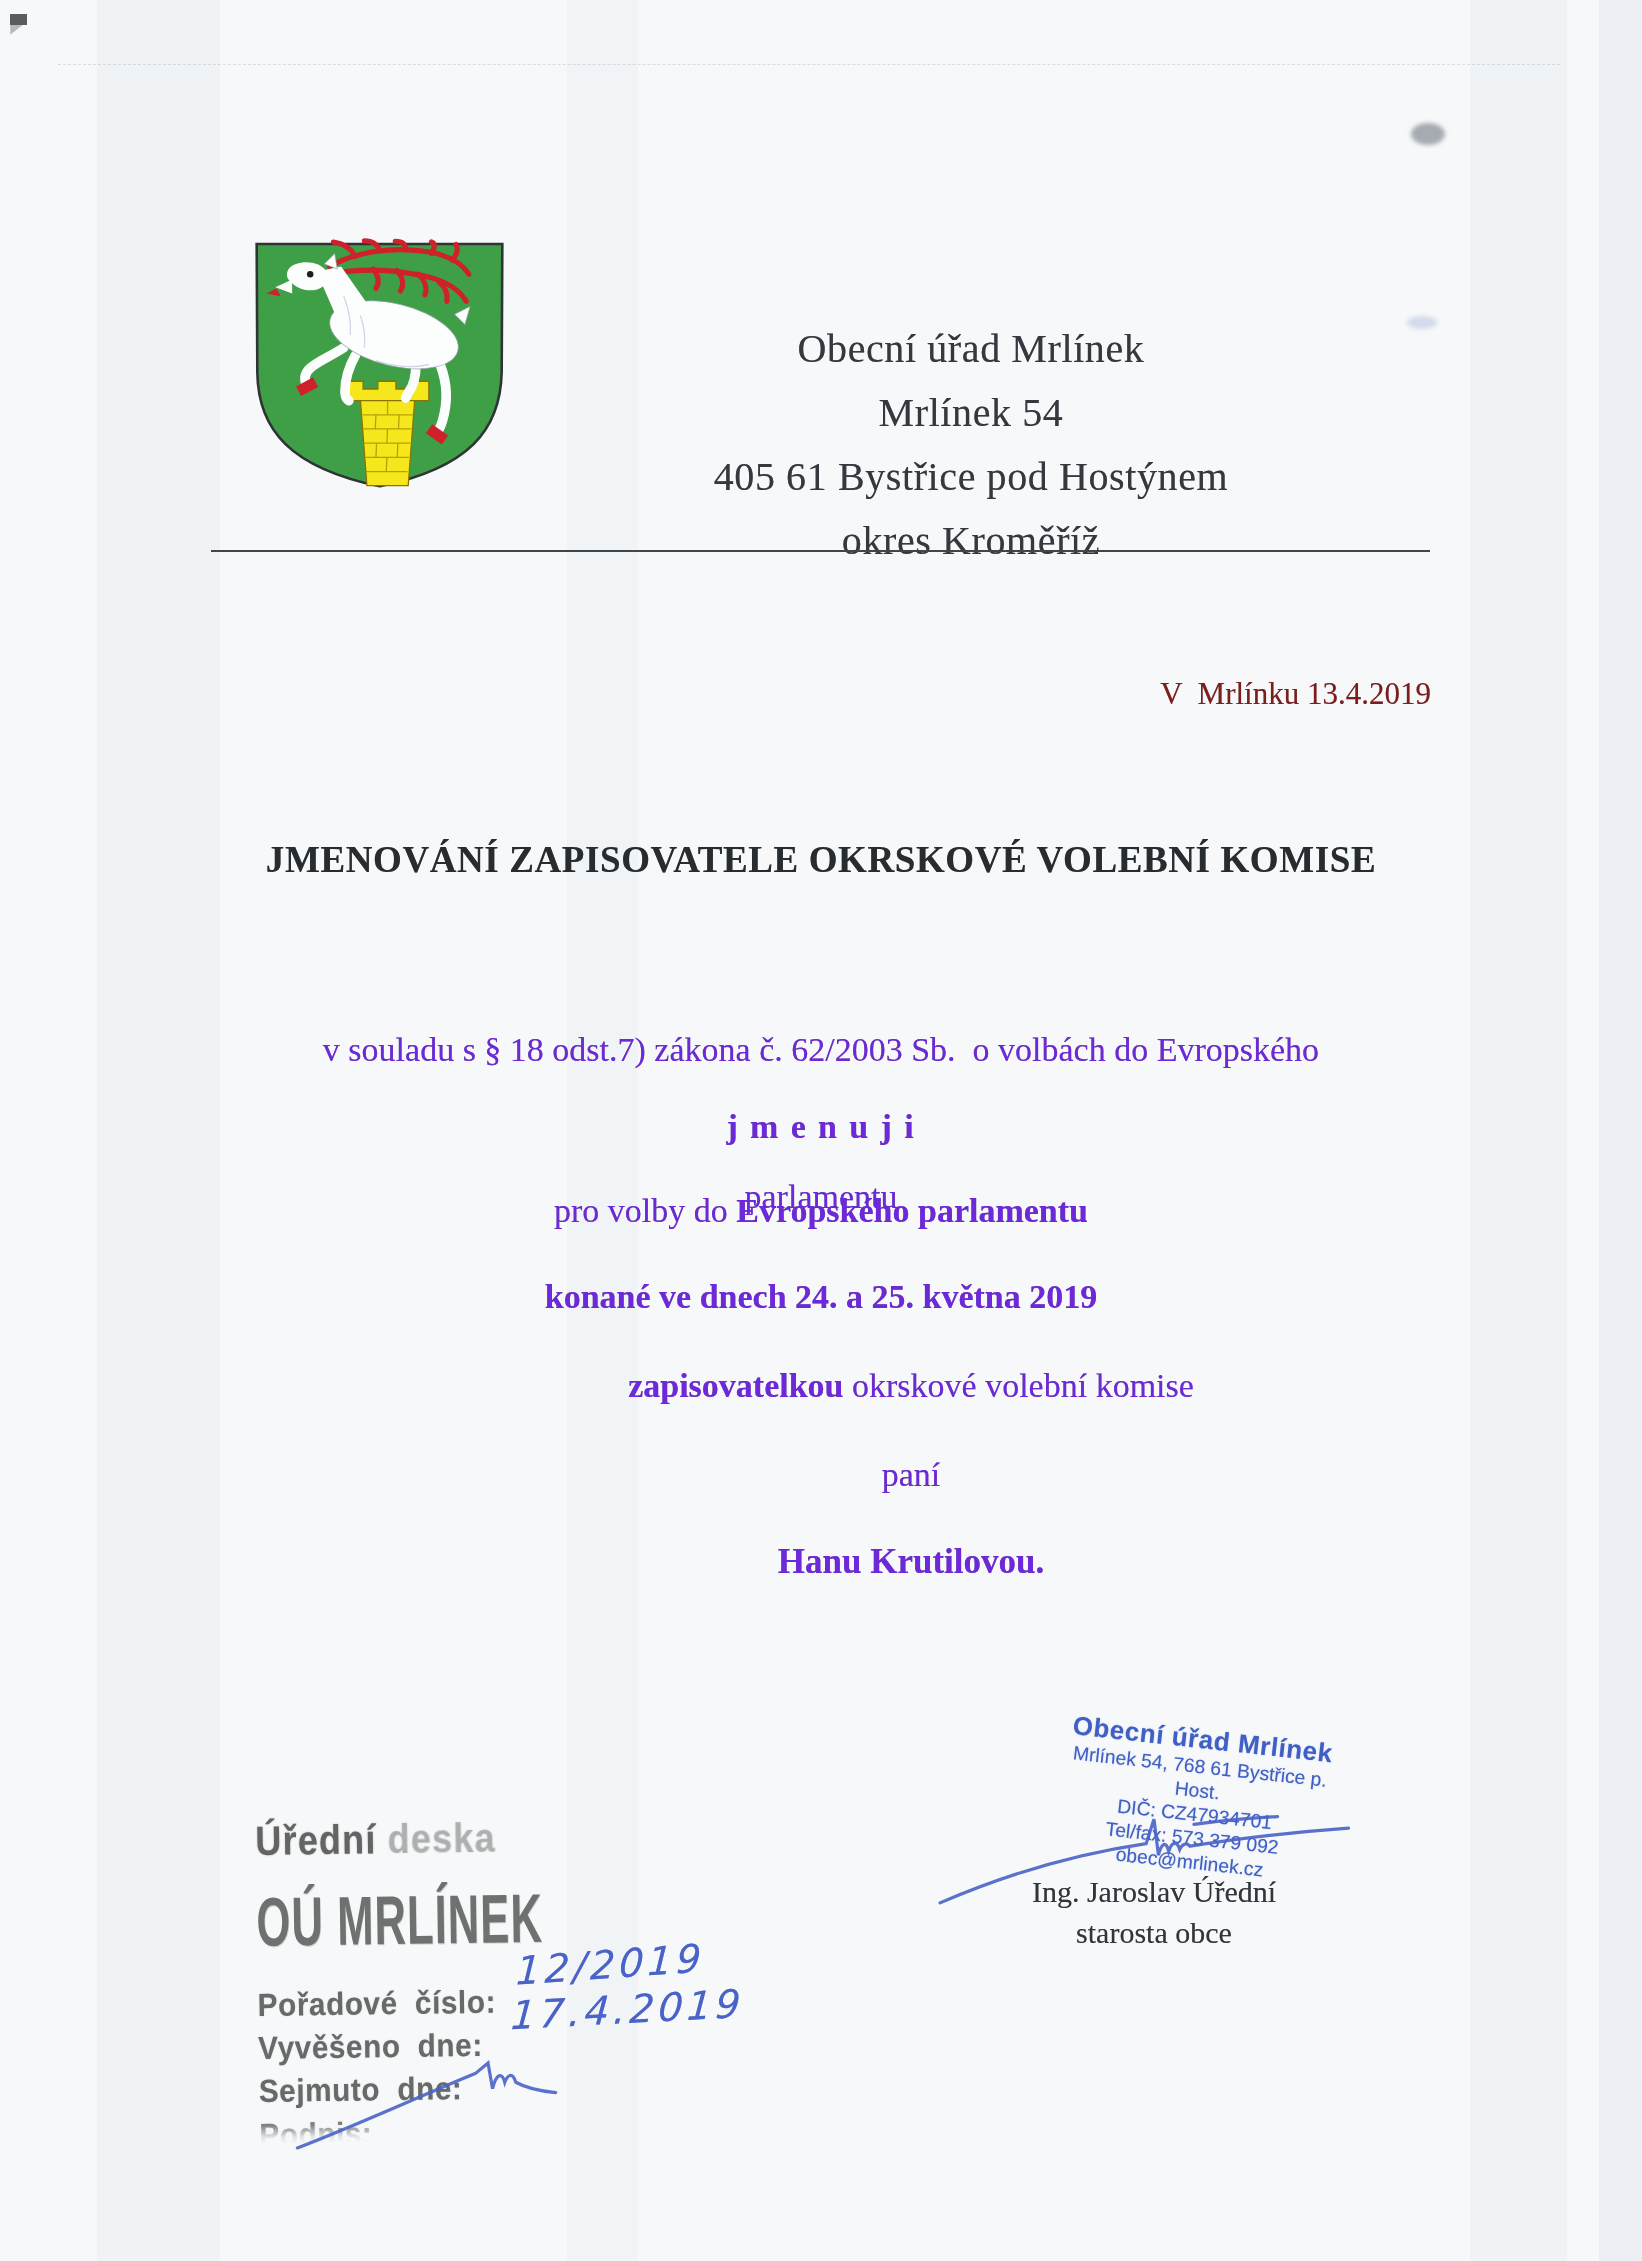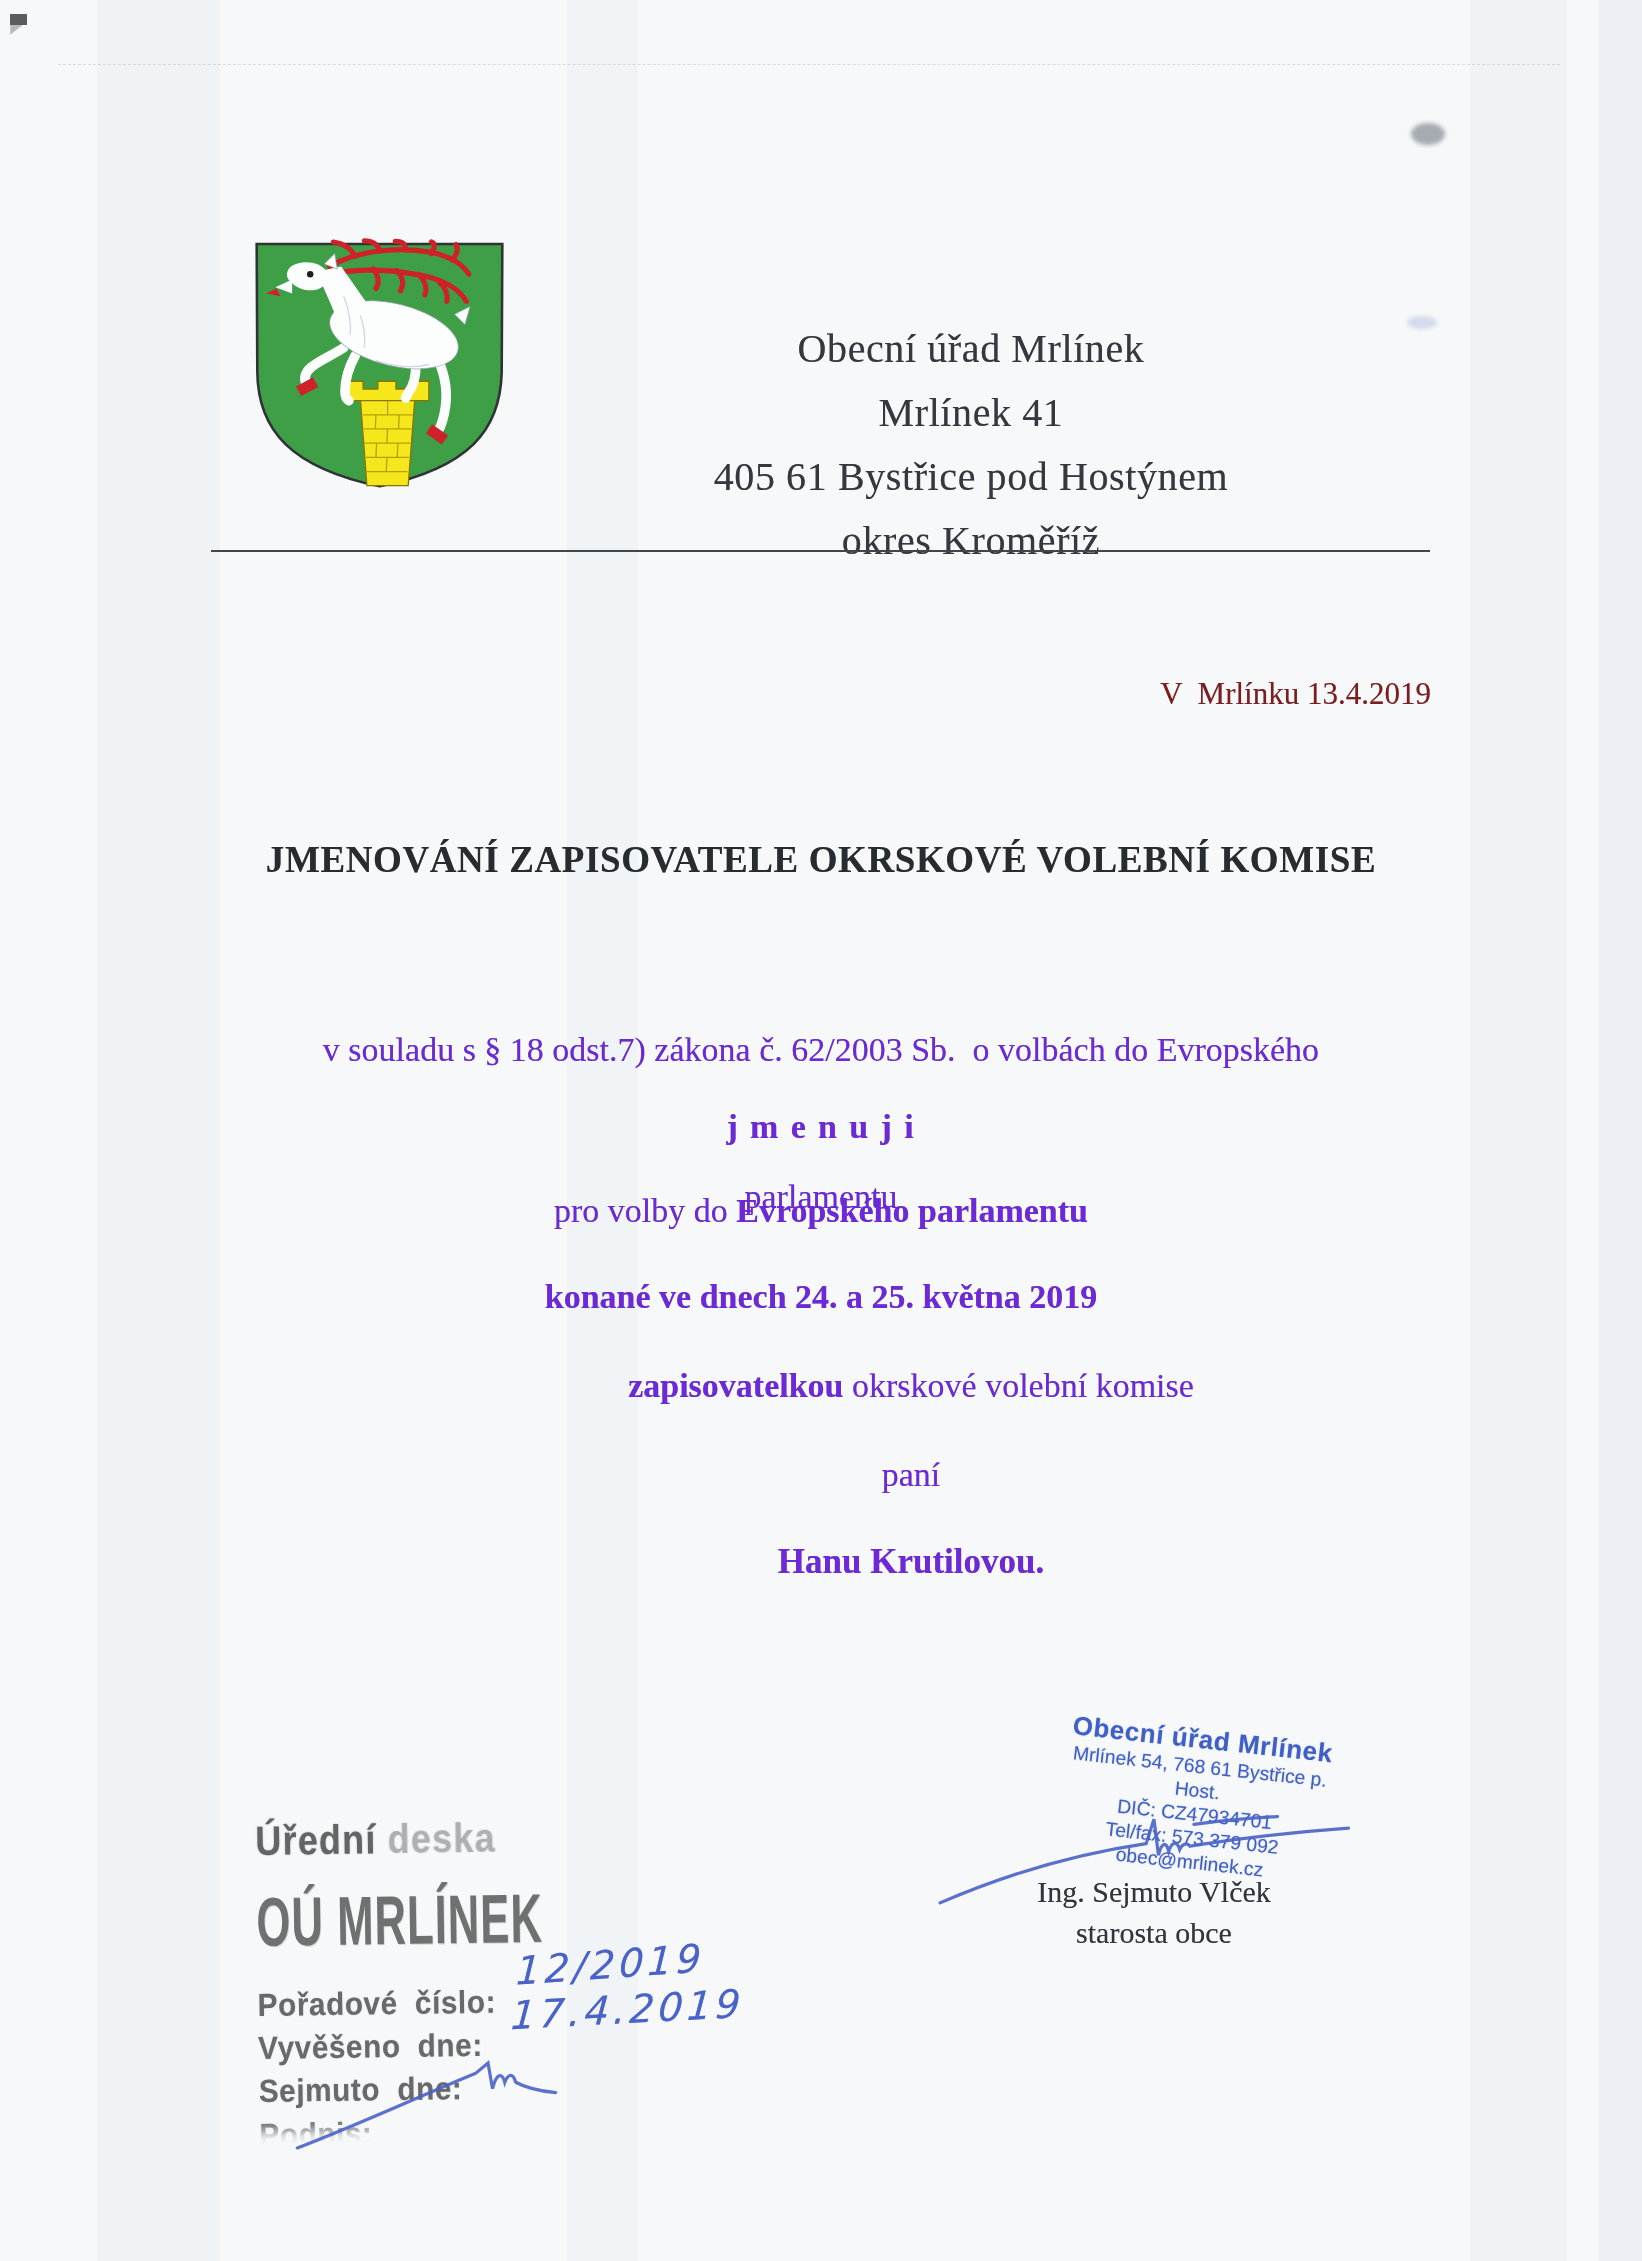--- a/index.html
+++ b/index.html
@@ -180,21 +180,21 @@
       <g stroke="rgba(120,140,190,0.35)" stroke-width="2" fill="none">
         <path d="M 150 90 C 158 110 162 130 160 150"></path>
         <path d="M 176 120 C 182 138 184 154 182 170"></path>
         <path d="M 200 190 C 230 200 258 202 282 196"></path>
       </g>
     </g>
   </svg>
 
   <div class="org-block">
     <div>Obecní úřad Mrlínek</div>
-    <div>Mrlínek 41</div>
+    <div>Mrlínek 54</div>
     <div>405 61 Bystřice pod Hostýnem</div>
     <div>okres Kroměříž</div>
   </div>
   <div class="rule"></div>
 
   <div class="date-line">V  Mrlínku 13.4.2019</div>
 
   <div class="center-line doc-title">JMENOVÁNÍ ZAPISOVATELE OKRSKOVÉ VOLEBNÍ KOMISE</div>
   <div class="center-line clause">
     <div>v souladu s § 18 odst.7) zákona č. 62/2003 Sb.  o volbách do Evropského</div>
@@ -217,21 +217,21 @@
   </div>
 
   <svg class="sig-svg" style="left:922px;top:1792px;" width="451" height="129" viewBox="1430 2780 700 200">
     <g stroke="var(--ink-blue,#4a63c8)" stroke-width="5" fill="none" stroke-linecap="round" opacity="0.9">
       <path d="M 1458 2952 C 1560 2908 1668 2876 1778 2860 L 1790 2822 L 1797 2878 C 1802 2858 1809 2856 1813 2872 C 1818 2856 1826 2856 1830 2869 C 1834 2860 1841 2858 1846 2864 C 1920 2852 2010 2842 2092 2836"></path>
       <path d="M 1852 2830 C 1895 2824 1940 2820 1982 2818"></path>
     </g>
   </svg>
 
   <div class="signatory">
-    <div>Ing. Sejmuto Vlček</div>
+    <div>Ing. Jaroslav Úřední</div>
     <div>starosta obce</div>
   </div>
 
   <div class="board-stamp">
     <div class="bs-line1"><span class="w1">Úřední</span><span class="w2">&nbsp;<span>deska</span></span></div>
     <div class="bs-line2">OÚ MRLÍNEK</div>
     <div class="bs-row r1">Pořadové číslo:</div>
     <div class="bs-row">Vyvěšeno  dne:</div>
     <div class="bs-row">Sejmuto  dne:</div>
     <div class="bs-row cut">Podpis:</div>

